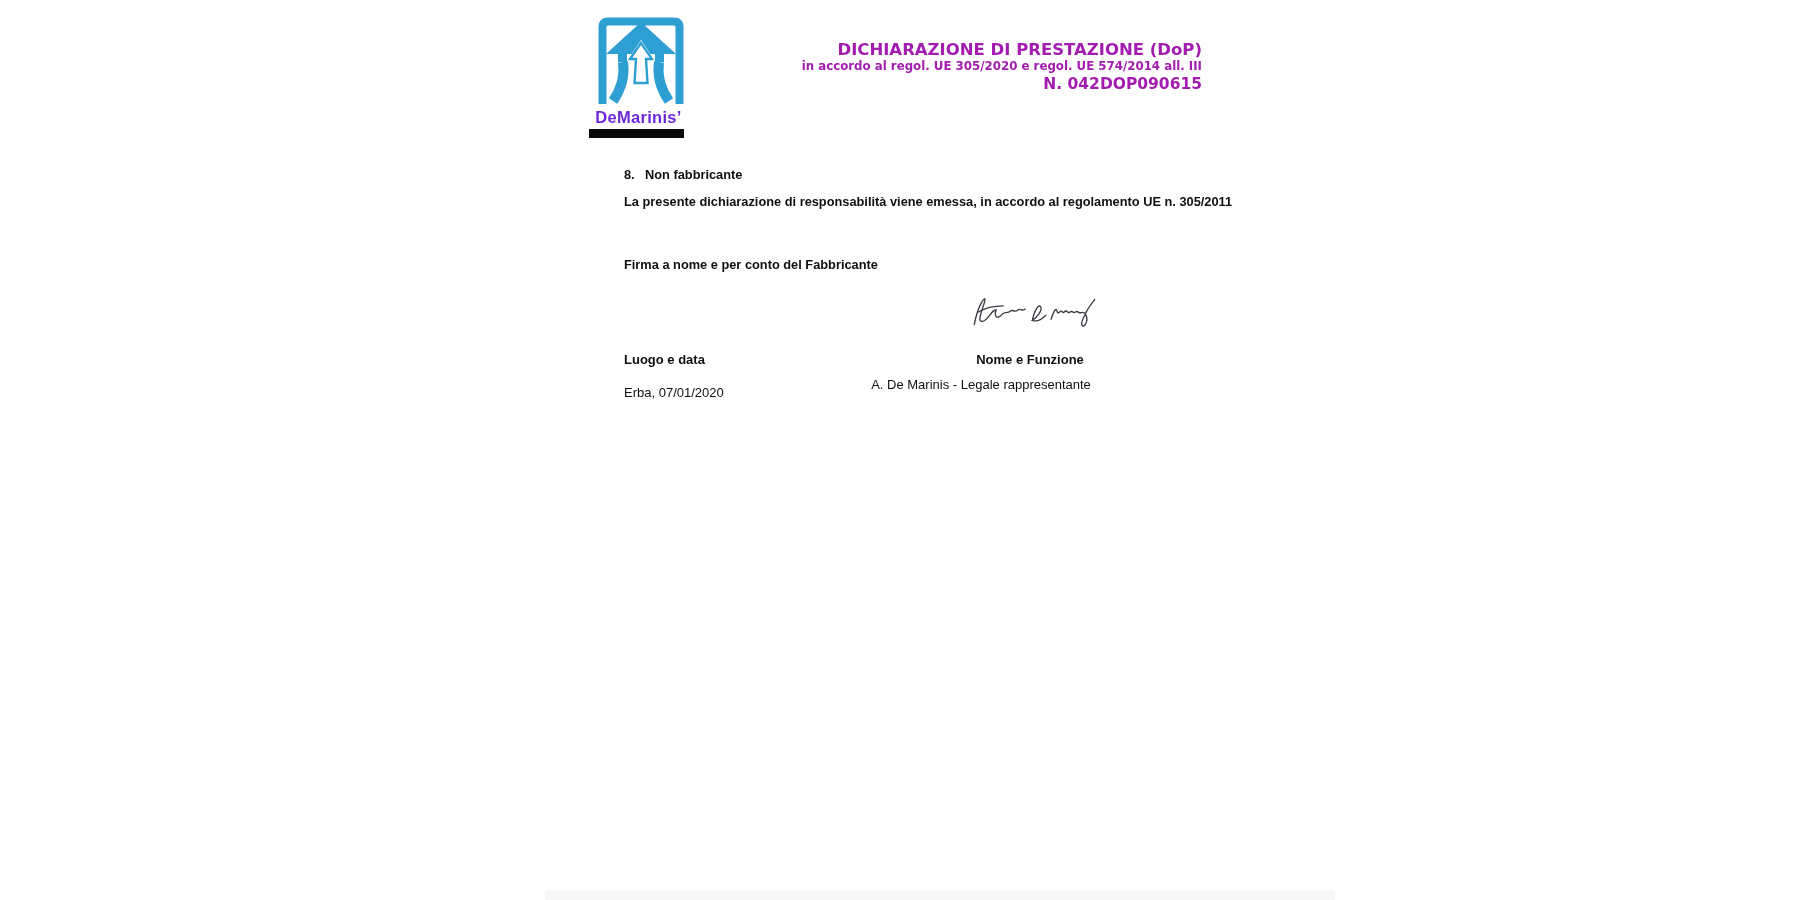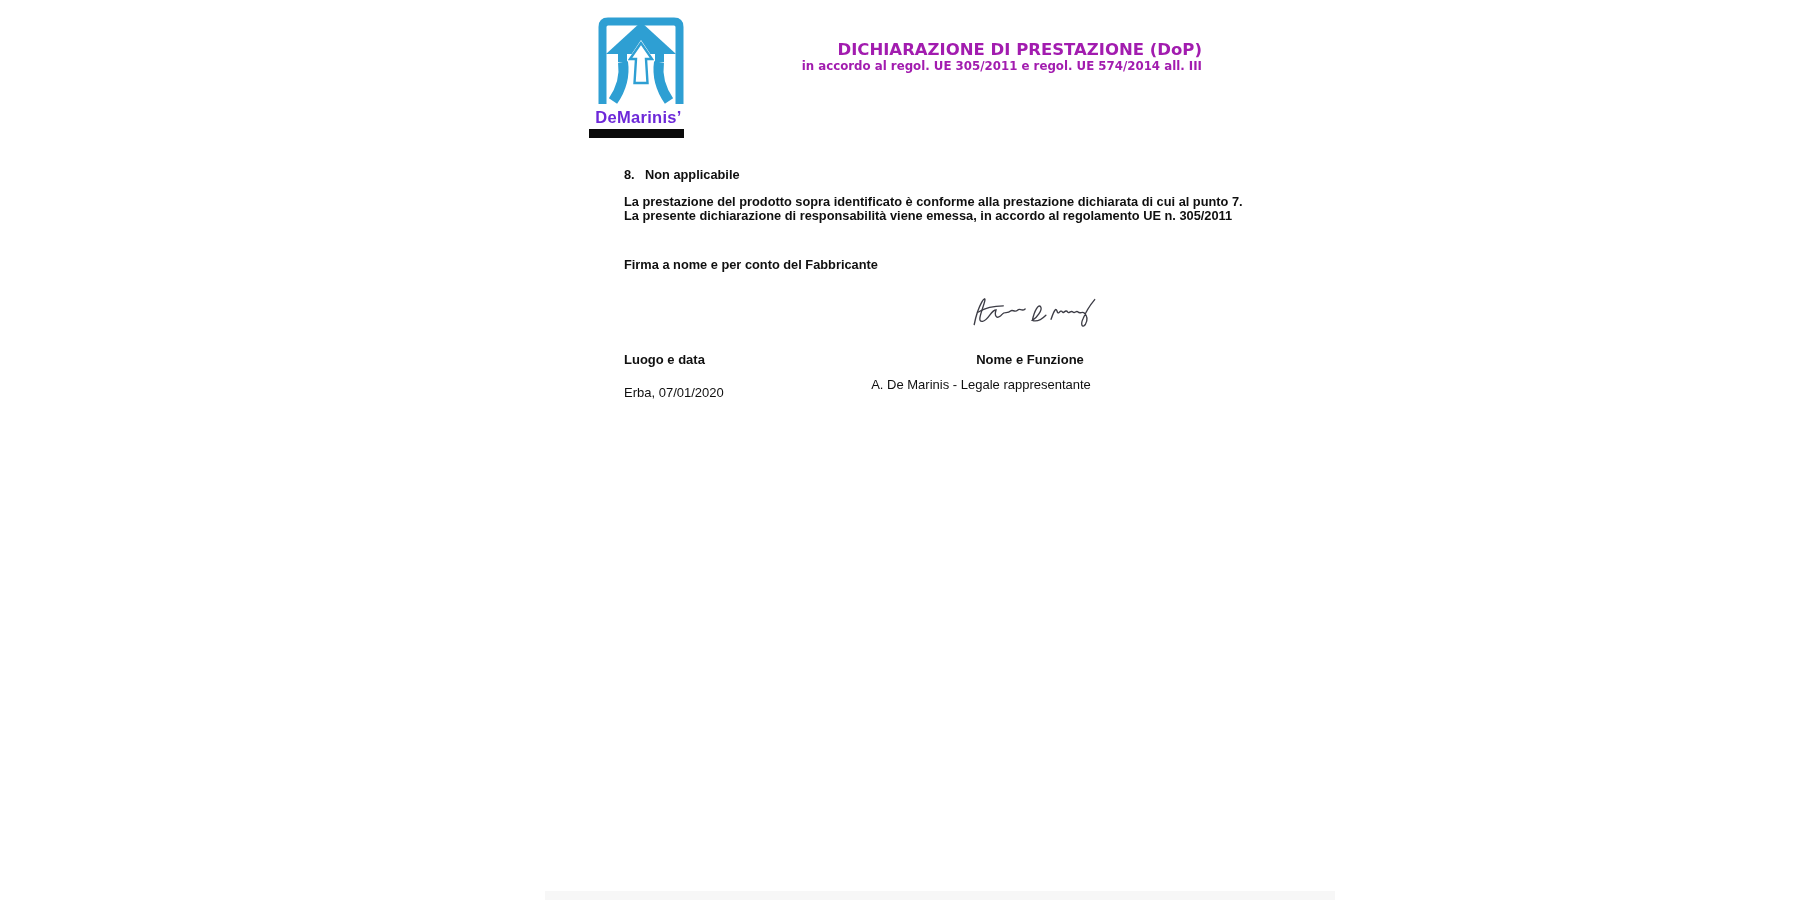--- a/index.html
+++ b/index.html
@@ -71,29 +71,29 @@
       <path d="M65,49 C63,63 66,75 75,88" fill="none" stroke="#2E9FD3" stroke-width="10"></path>
 
       <polygon points="47,30 36,46 42,46 40.5,70 53.5,70 52,46 58,46" fill="#ffffff" stroke="#2E9FD3" stroke-width="2.4" stroke-linejoin="miter"></polygon>
     </svg>
     <div class="logo-word">DeMarinis’</div>
     <div class="logo-bar"></div>
   </div>
 
   <div class="header-text">
     <div class="header-title">DICHIARAZIONE DI PRESTAZIONE (DoP)</div>
-    <div class="header-subtitle">in accordo al regol. UE 305/2011 e regol. UE 574/2014 all. III</div>
+    <div class="header-subtitle">in accordo al regol. UE 305/2020 e regol. UE 574/2014 all. III</div>
+    <div class="header-number">N. 042DOP090615</div>
   </div>
 
   <div class="item8">
-    <span class="num">8.</span><span>Non applicabile</span>
+    <span class="num">8.</span><span>Non fabbricante</span>
   </div>
 
   <div class="paragraph">
-    <div>La prestazione del prodotto sopra identificato è conforme alla prestazione dichiarata di cui al punto 7.</div>
     <div>La presente dichiarazione di responsabilità viene emessa, in accordo al regolamento UE n. 305/2011</div>
   </div>
 
   <div class="firma">Firma a nome e per conto del Fabbricante</div>
 
   <div class="signature-wrap">
     <svg viewBox="0 0 130 46" width="135" height="48" xmlns="http://www.w3.org/2000/svg">
       <g fill="none" stroke="#3d3d46" stroke-width="1.3" stroke-linecap="round">
         <path d="M6,36 C10,16 18,6 16,14 C14,22 8,34 14,33 C20,32 22,22 27,22 C25,28 28,32 33,26 C35,23 38,26 41,23 C43,21 45,25 48,22 C50,20 52,24 55,21"></path>
         <path d="M10,24 C18,19 26,18 34,18"></path>

